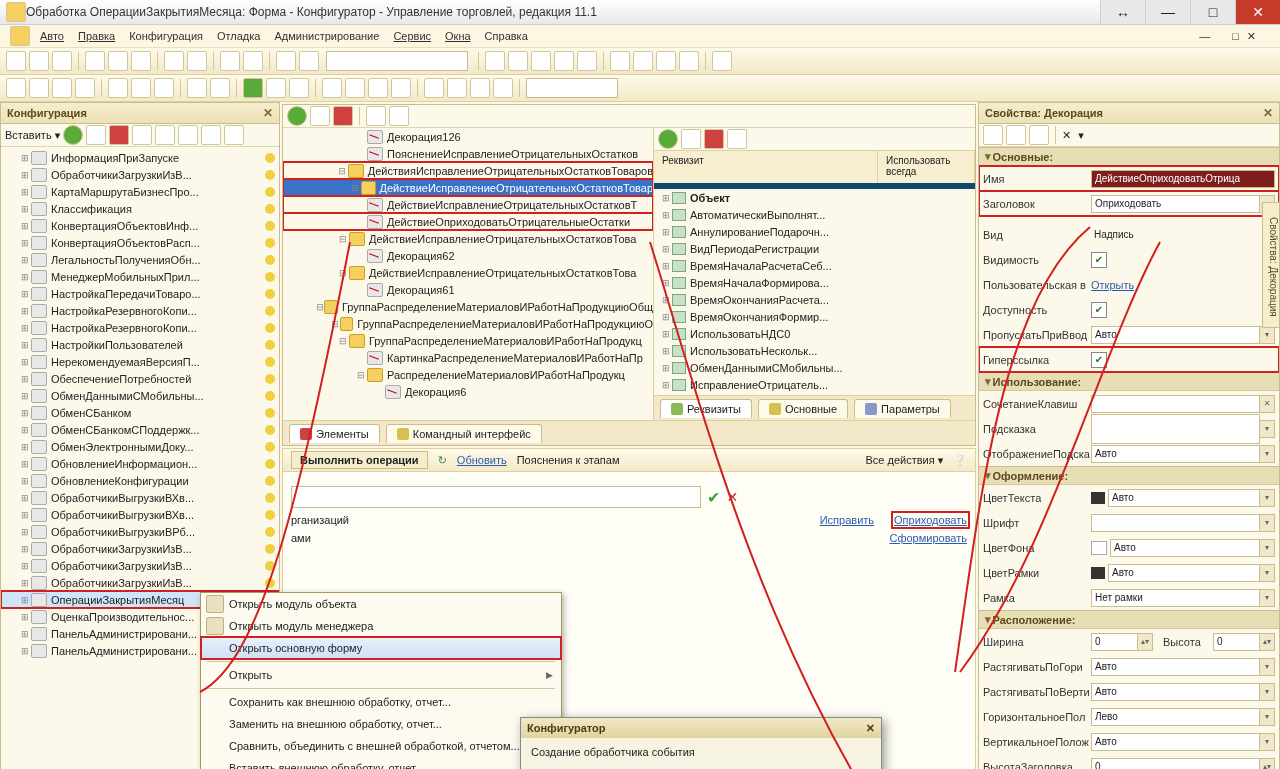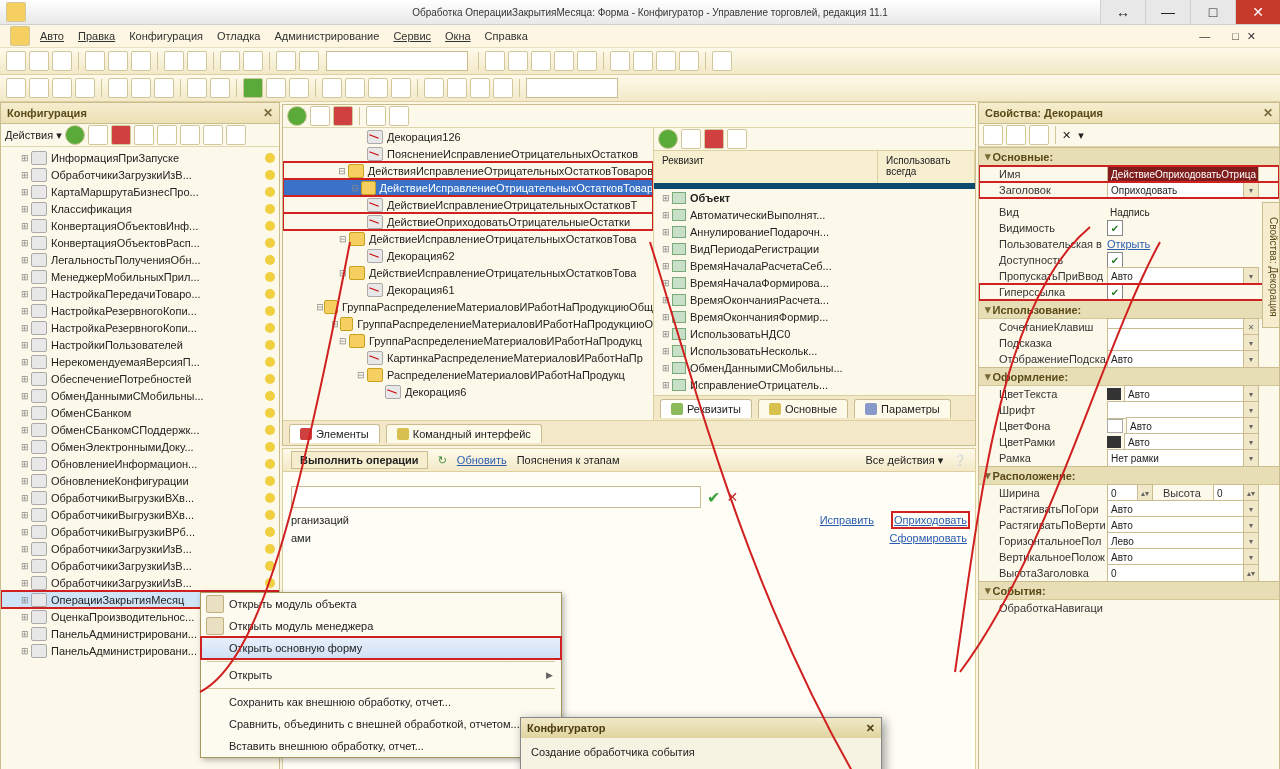--- a/index.html
+++ b/index.html
@@ -1,17 +1,17 @@
 <!DOCTYPE html>
 <html><head>
 <meta charset="utf-8">
 <style>
 html,body{margin:0;padding:0;font-family:Tahoma,Arial,sans-serif;font-size:11px;color:#222;background:#fdf6e3;width:1280px;height:769px;overflow:hidden}
 .titlebar{height:24px;background:linear-gradient(#fff,#e8e8e8);border-bottom:1px solid #d0d0d0;display:flex;align-items:center;padding:0 6px;position:relative}
-.titlebar .title{flex:1;text-align:center;font-size:10px;color:#333}
+.titlebar .title{flex:1;text-align:left;font-size:12px;color:#333}
 .winbtns{position:absolute;right:0;top:0;display:flex}
 .winbtn{width:44px;height:24px;display:flex;align-items:center;justify-content:center;font-size:14px;background:#e8e8e8;border-left:1px solid #d0d0d0}
 .winbtn.close{background:#c63a2a;color:#fff}
 .menubar{height:22px;background:#fdf6e3;display:flex;align-items:center;padding:0 10px;border-bottom:1px solid #e9dfc0}
 .menubar span{margin-right:14px;color:#333}
 .menubar span u{text-decoration:underline}
 .toolbar{height:26px;background:linear-gradient(#fefaea,#f3e9c8);border-bottom:1px solid #dcd0a0;display:flex;align-items:center;padding:0 6px;gap:3px}
 .tbtn{width:18px;height:18px;background:#fff;border:1px solid #d0c89a;border-radius:2px}
 .tsep{width:1px;height:18px;background:#d0c89a;margin:0 3px}
 .workspace{display:flex;height:calc(100% - 24px - 22px - 26px - 26px);position:relative}
@@ -59,21 +59,21 @@
 .link{color:#2a5db0;text-decoration:underline;cursor:pointer}
 .link.box{outline:2px solid #40a0d0;outline-offset:1px}
 .prev-row{display:flex;justify-content:space-between;margin:6px 0;align-items:center}
 .searchbox{width:400px;height:20px;border:1px solid #c9bd8f;background:#fff;display:flex;align-items:center;padding:0 4px}
 .green-check{color:#3aa03a;font-size:16px;margin:0 6px}
 .red-x{color:#c03030;font-size:14px}
 
 .propspanel{width:300px}
 .prop-group{background:#e8deb5;padding:2px 6px;font-weight:bold;color:#5a4a1a;border-top:1px solid #c9bd8f;border-bottom:1px solid #d6c998;display:flex;align-items:center}
 .prop-group::before{content:"▾ ";color:#7a6a3a;margin-right:2px}
-.prop-row{display:flex;align-items:center;height:16px;padding:0 20px}
+.prop-row{display:flex;align-items:center;height:25px;padding:0 4px}
 .prop-row.hl{outline:2px solid #d02020;outline-offset:-1px}
 .prop-label{width:108px;color:#333;white-space:nowrap;overflow:hidden}
 .prop-val{flex:1;height:16px;border:1px solid #c9bd8f;background:#fff;padding:0 3px;display:flex;align-items:center;font-size:10px;overflow:hidden}
 .prop-val.sel{background:#7f1d1d;color:#fff}
 .chk{width:14px;height:14px;border:1px solid #888;background:#fff;display:flex;align-items:center;justify-content:center;font-size:10px;color:#2a7a2a}
 .dd{width:14px;height:16px;background:#f0e8c8;border:1px solid #c9bd8f;border-left:none;display:flex;align-items:center;justify-content:center;font-size:8px;color:#666}
 
 .ctxmenu{position:absolute;left:200px;top:490px;width:360px;background:#fdfbf0;border:1px solid #a89860;box-shadow:2px 2px 6px rgba(0,0,0,.3);z-index:50}
 .ctx-item{height:22px;display:flex;align-items:center;padding:0 8px 0 28px;position:relative}
 .ctx-item:hover,.ctx-item.hov{background:linear-gradient(#e8f0fb,#cfe0f5);border:1px solid #9ab8e0;margin:-1px}
@@ -185,21 +185,21 @@
 </div>
 
 <div class="workspace">
 
   <div class="panel treepanel">
     <div class="panel-header">
         <span>Конфигурация</span>
         <span class="x">✕</span>
       </div>
     <div class="panel-sub">
-      <span>Действия ▾</span>
+      <span>Вставить ▾</span>
       <div class="tbtn" style="background:#5aaa3a;border-radius:50%"></div>
       <div class="tbtn"></div>
       <div class="tbtn" style="background:#d04040"></div>
       <div class="tbtn"></div>
       <div class="tbtn"></div>
       <div class="tbtn"></div>
       <div class="tbtn"></div>
       <div class="tbtn"></div>
     </div>
     <div class="panel-body tree" id="config-tree">
@@ -792,20 +792,23 @@
       <div class="ctx-sep"></div>
       <div class="ctx-item">
         <span>Открыть</span>
         <span class="ctx-arrow">▶</span>
       </div>
       <div class="ctx-sep"></div>
       <div class="ctx-item">
         <span>Сохранить как внешнюю обработку, отчет...</span>
       </div>
       <div class="ctx-item">
+        <span>Заменить на внешнюю обработку, отчет...</span>
+      </div>
+      <div class="ctx-item">
         <span>Сравнить, объединить с внешней обработкой, отчетом...</span>
       </div>
       <div class="ctx-item">
         <span>Вставить внешнюю обработку, отчет...</span>
       </div>
     </div>
 
   <div class="dialog">
     <div class="dlg-title">
         <span>Конфигуратор</span>

